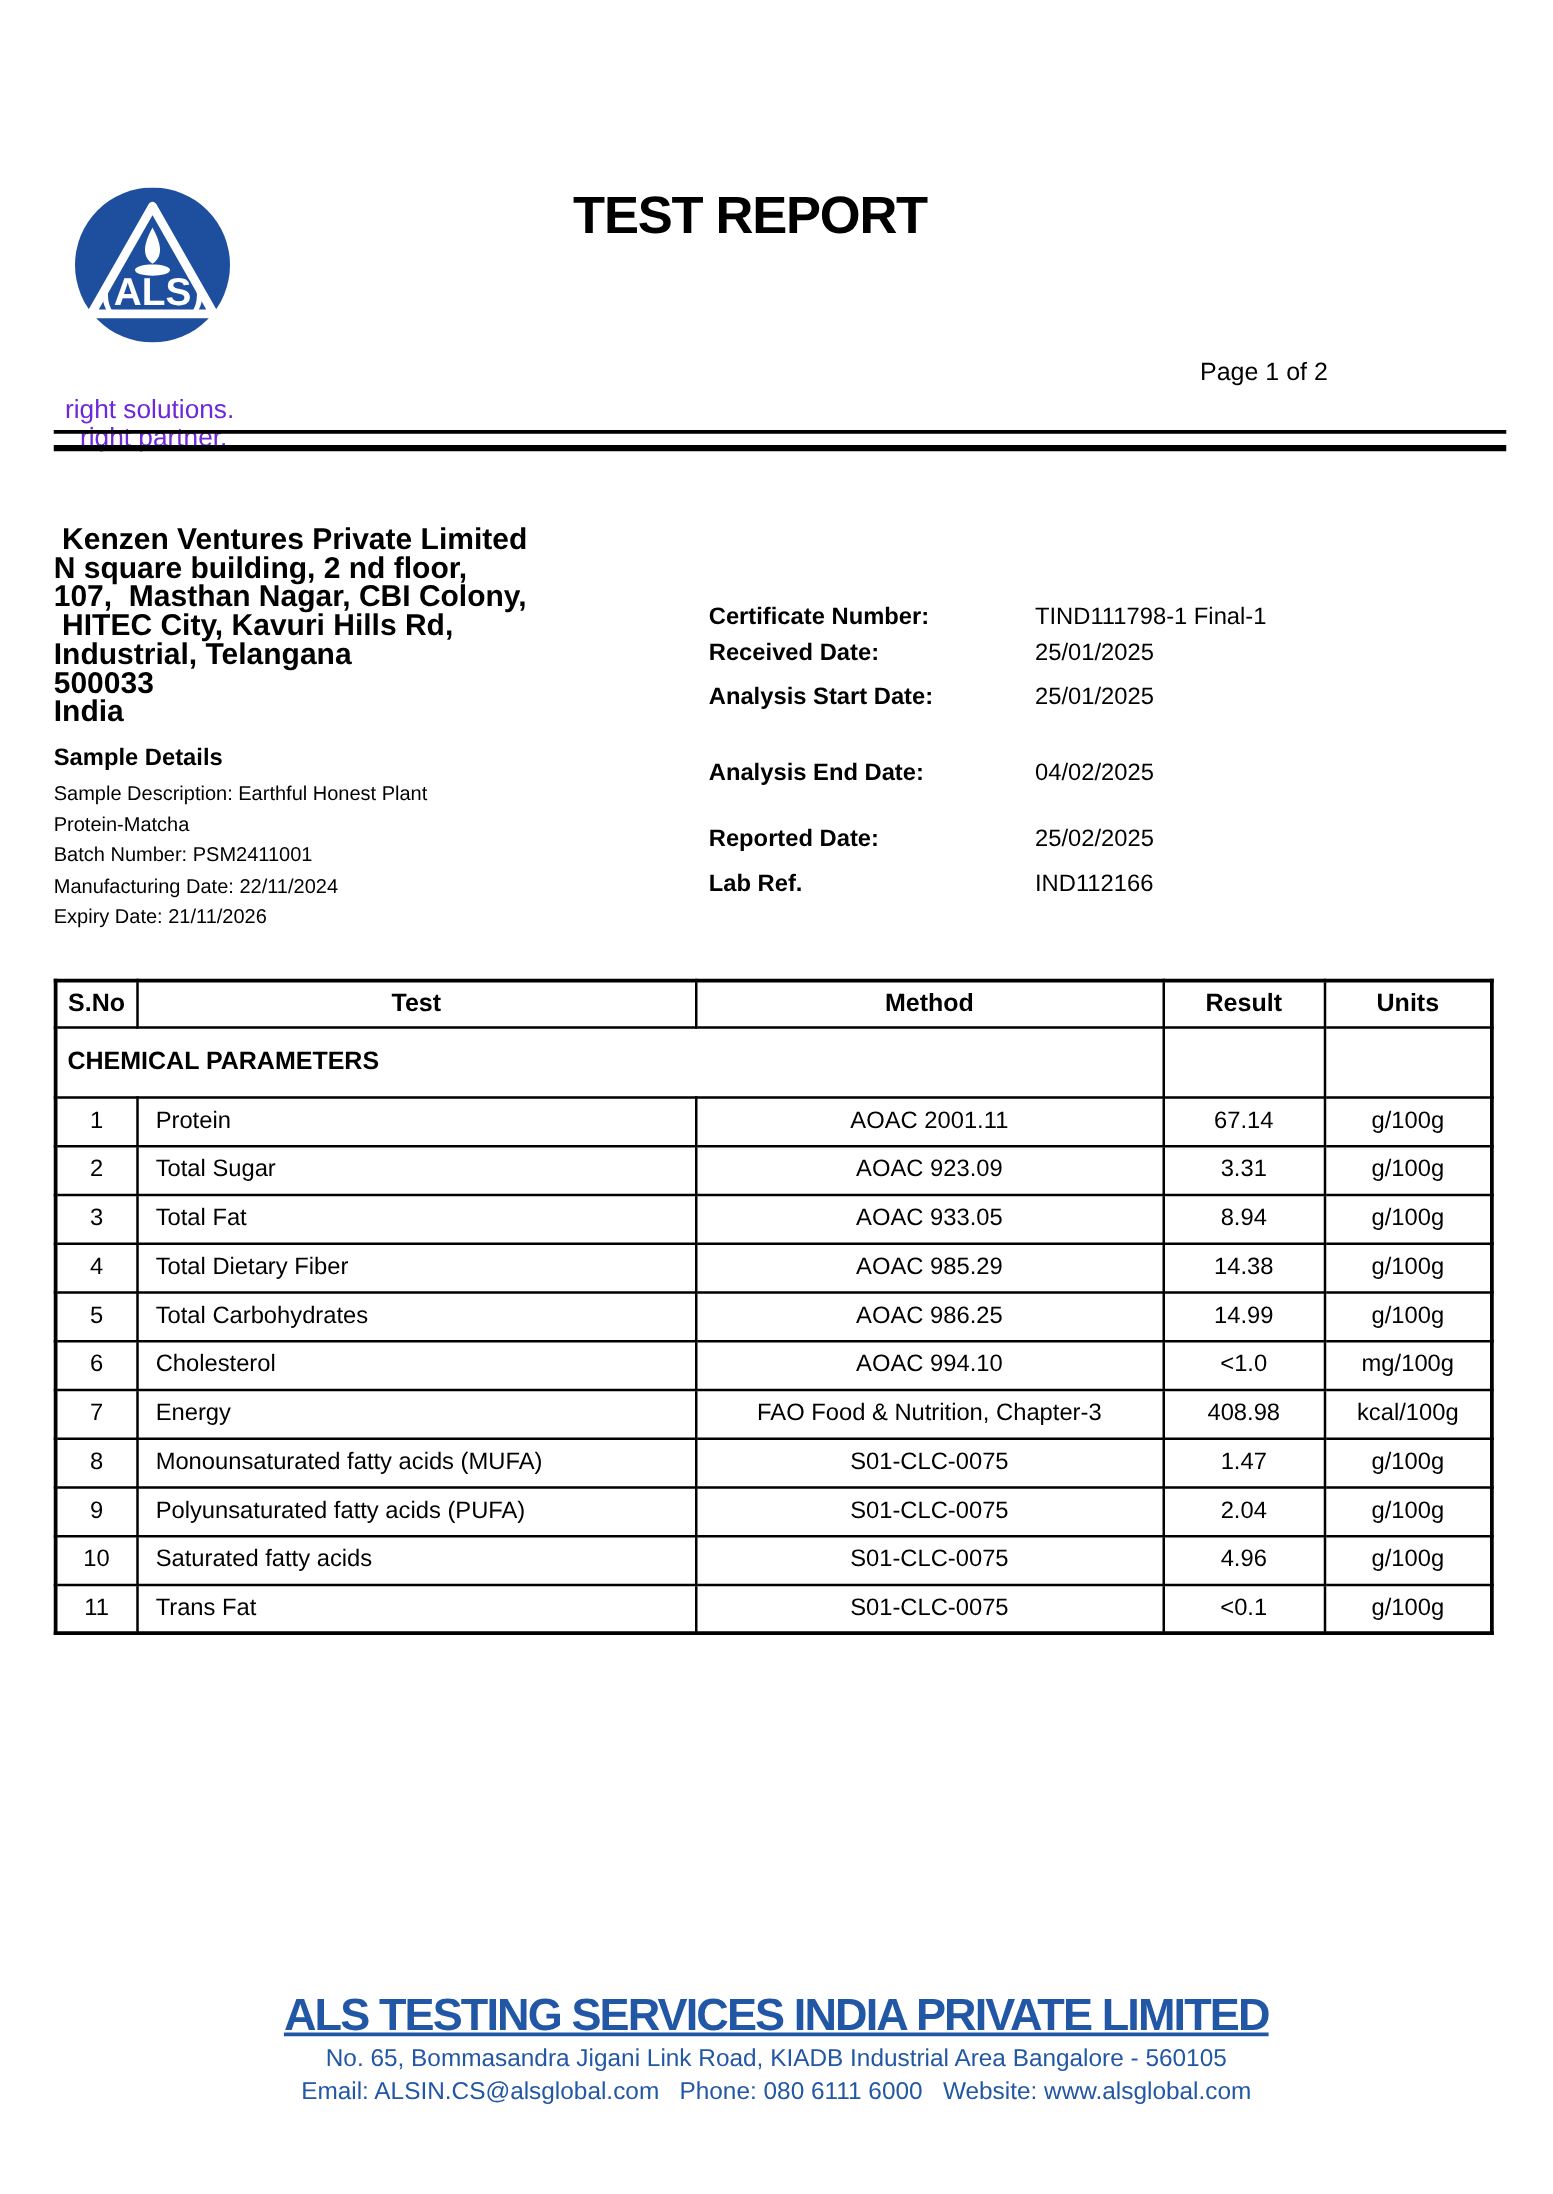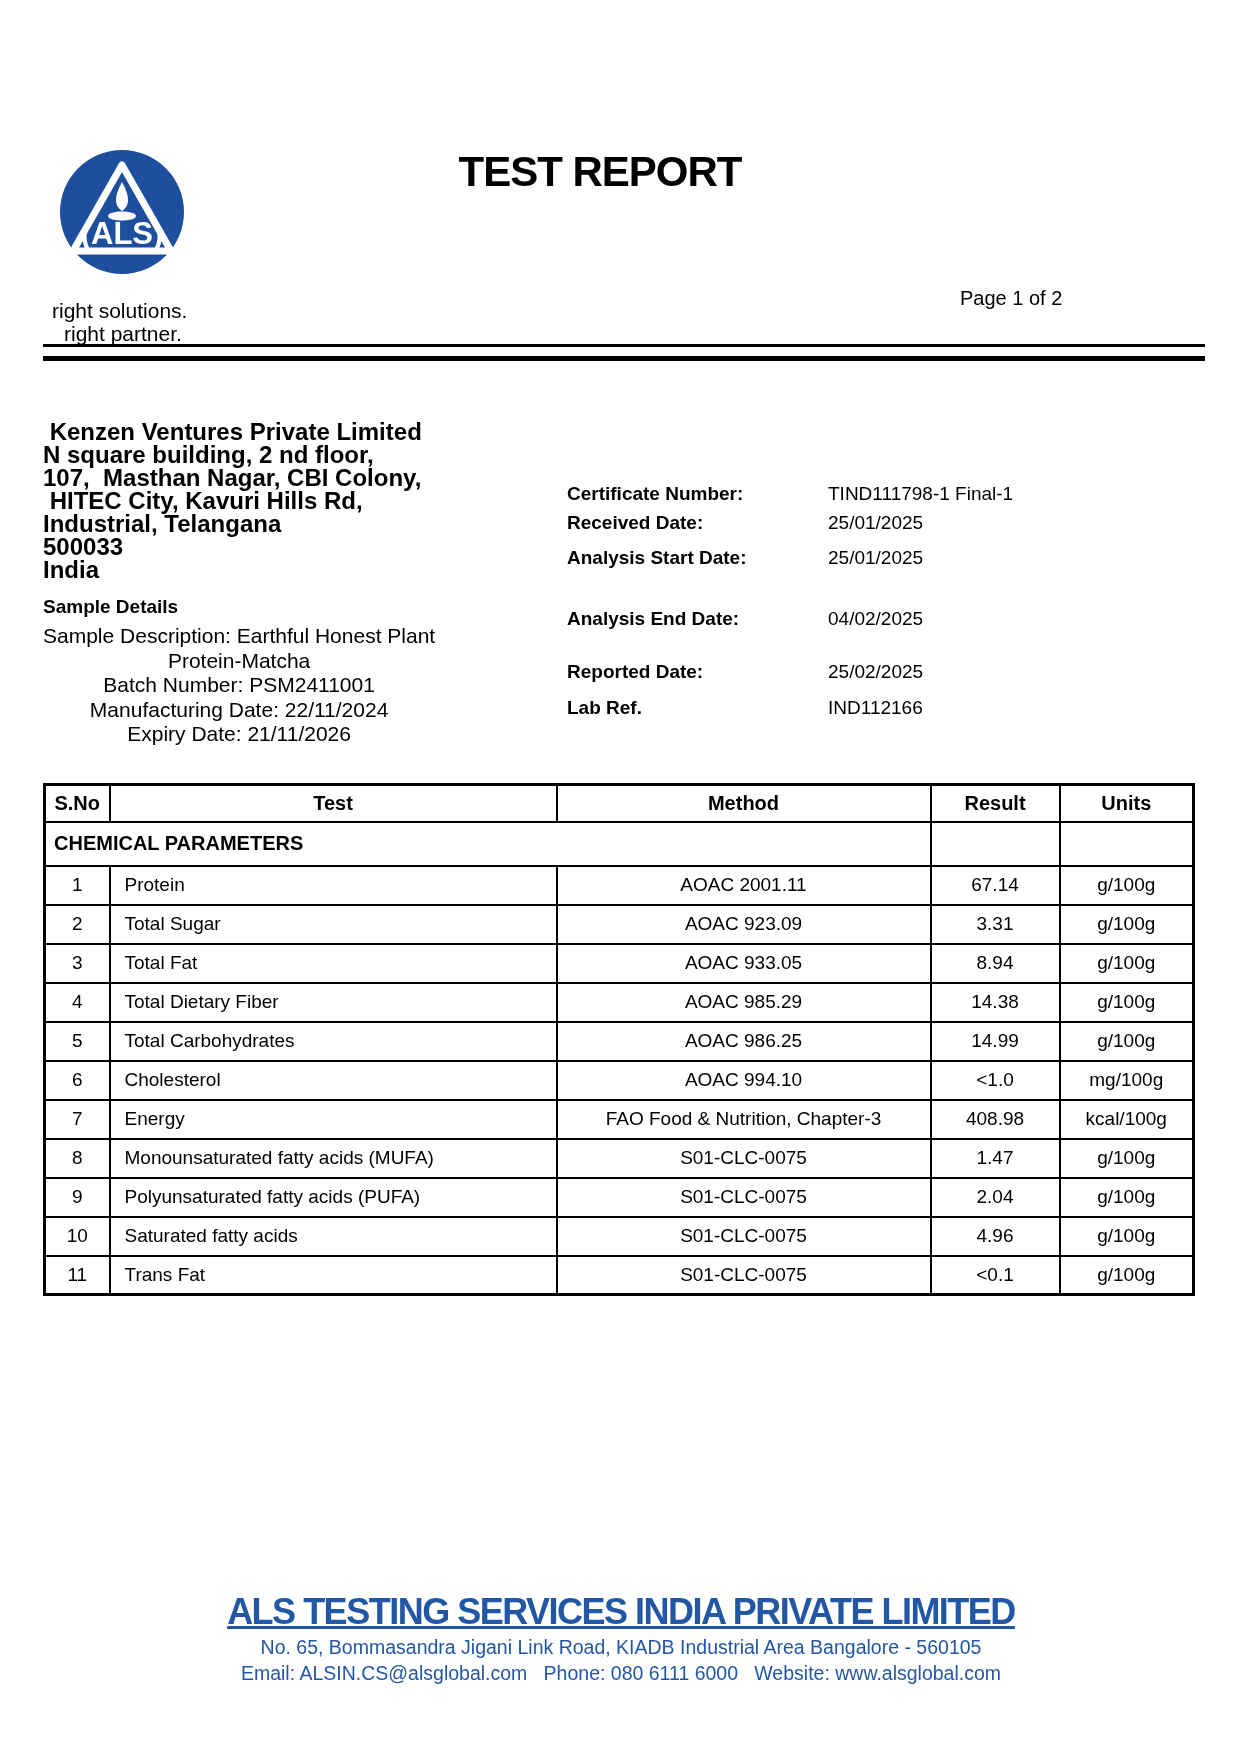--- a/index.html
+++ b/index.html
@@ -9,54 +9,54 @@
     position: relative;
     width: 1242px;
     height: 1755px;
     margin: 0 auto;
     background: #fff;
     overflow: hidden;
   }
 
   
   .logo { position: absolute; left: 60px; top: 150px; width: 124px; height: 124px; }
-  .tagline { position: absolute; left: 52px; top: 299px; color: #000000; font-size: 21px; line-height: 23px; }
+  .tagline { position: absolute; left: 52px; top: 316px; color: #6d28d9; font-size: 21px; line-height: 23px; }
   .tagline .l2 { padding-left: 12px; }
   .report-title {
     position: absolute; left: 290px; top: 148px; width: 620px;
     text-align: center; font-size: 42px; font-weight: bold; letter-spacing: -1px;
   }
   .page-indicator { position: absolute; left: 960px; top: 287px; font-size: 20px; }
   .rule { position: absolute; left: 43px; width: 1162px; background: #000; }
   .rule-1 { top: 344px; height: 3px; }
   .rule-2 { top: 356px; height: 5px; }
 
   
   .customer { position: absolute; left: 43px; top: 420px; font-size: 24px; font-weight: bold; }
   .customer div { height: 23px; line-height: 23px; white-space: pre; }
 
   
   .sample-heading { position: absolute; left: 43px; top: 596px; font-size: 19px; font-weight: bold; }
-  .sample-lines { position: absolute; left: 43px; top: 624px; font-size: 21px; text-align: center; }
+  .sample-lines { position: absolute; left: 43px; top: 624px; font-size: 16px; }
   .sample-lines div { height: 24.5px; line-height: 24.5px; white-space: pre; }
 
   
   .cert-field { position: absolute; font-size: 19px; }
   .cert-field .lbl { position: absolute; left: 567px; top: 0; font-weight: bold; white-space: pre; }
   .cert-field .val { position: absolute; left: 828px; top: 0; white-space: pre; }
   .cf-0 { top: 483px; } .cf-1 { top: 512px; } .cf-2 { top: 547px; }
   .cf-3 { top: 608px; } .cf-4 { top: 661px; } .cf-5 { top: 697px; }
 
   
   .results { position: absolute; left: 43px; top: 783px; width: 1149px;
              border-collapse: collapse; table-layout: fixed; font-size: 19px; }
   .results td, .results th { border: 2px solid #000; vertical-align: middle; overflow: hidden; }
   .results { border: 3px solid #000; }
   .results th { font-size: 20px; font-weight: bold; text-align: center; height: 37px; }
-  .results .section-row td { height: 44px; font-weight: bold; font-size: 20px; padding-left: 8px; text-align: left; }
+  .results .section-row td { height: 56px; font-weight: bold; font-size: 20px; padding-left: 8px; text-align: left; }
   .results .data-row td { height: 39px; text-align: center; }
   .results .data-row td.test-cell { text-align: left; padding-left: 14px; }
 
   
   .footer-company {
     position: absolute; left: 0; top: 1591px; width: 1242px; text-align: center;
     color: #2257a5; font-size: 36px; font-weight: bold; letter-spacing: -1.5px; text-decoration: underline;
   }
   .footer-address {
     position: absolute; left: 0; top: 1636px; width: 1242px; text-align: center;

